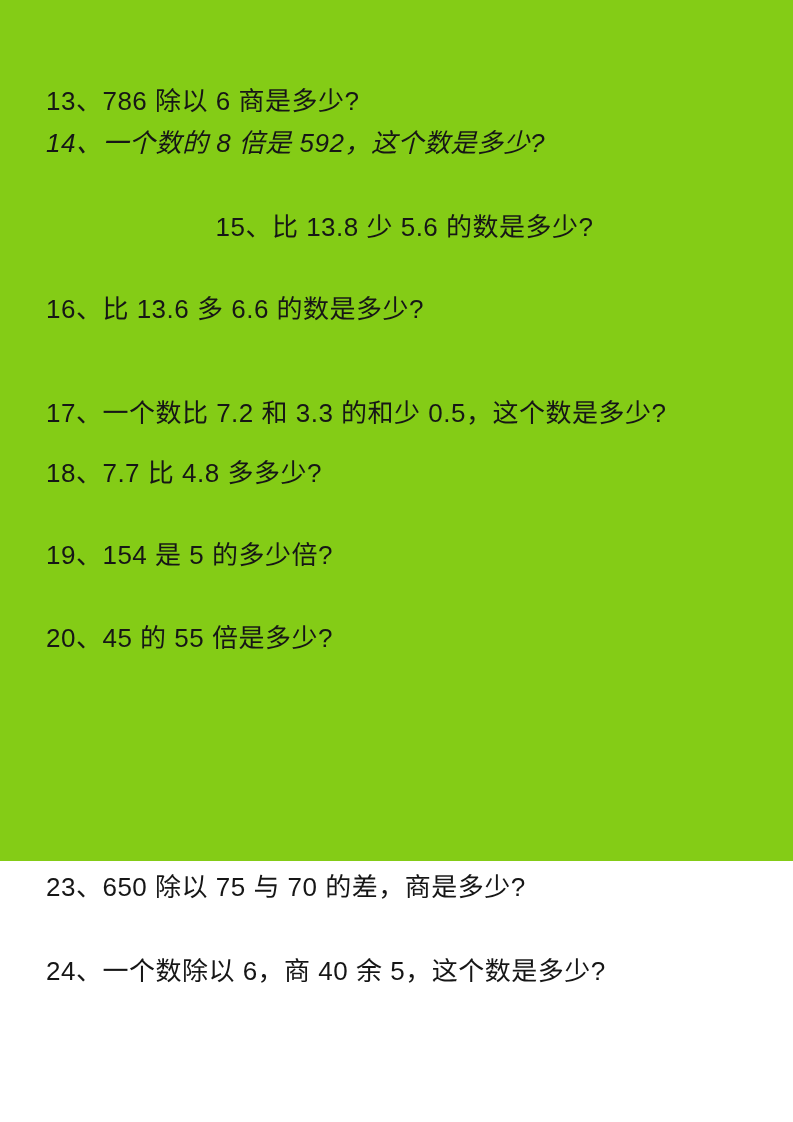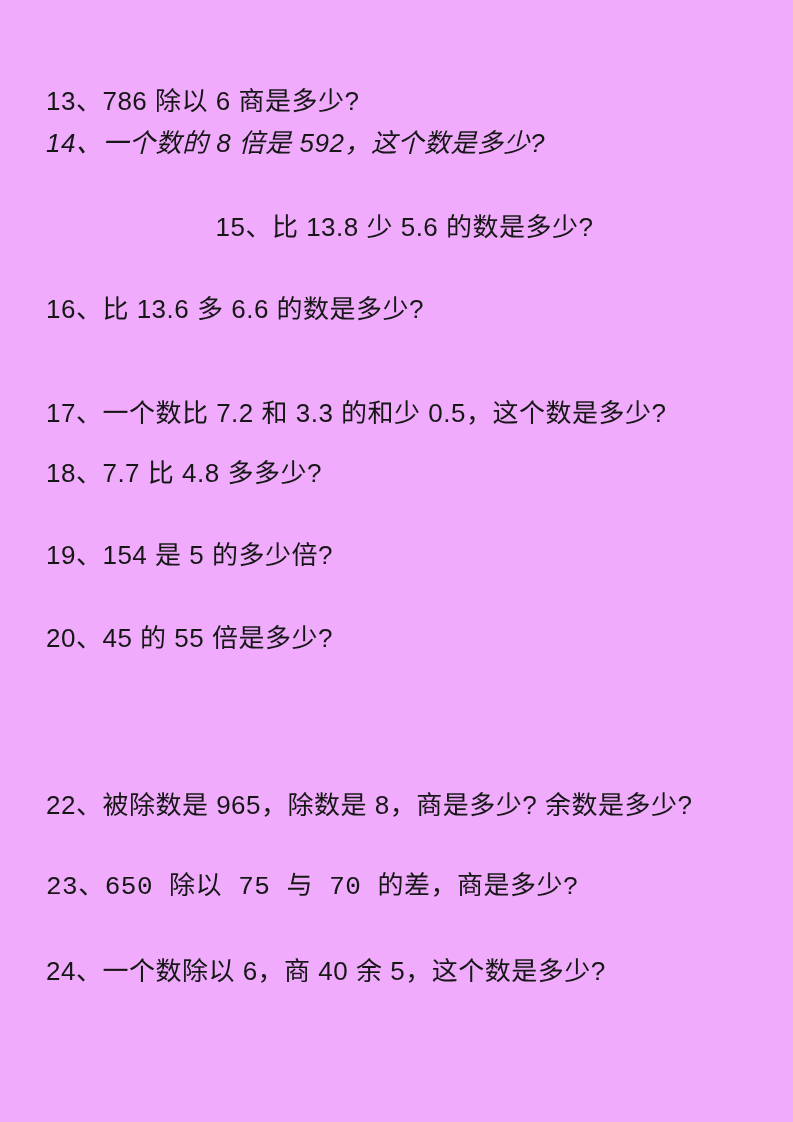--- a/index.html
+++ b/index.html
@@ -9,22 +9,22 @@
   }
   body {
     width: 793px;
     height: 1122px;
     overflow: hidden;
     font-family: "Liberation Sans", "DejaVu Sans", sans-serif;
   }
   .page {
     position: relative;
     width: 793px;
-    height: 1122px;
-    background: #f0abfc;
+    height: 861px;
+    background: #84cc16;
   }
   .q {
     position: absolute;
     left: 46px;
     right: 30px;
     font-size: 26px;
     line-height: 34px;
     color: #161616;
     letter-spacing: 0.5px;
     white-space: pre;
@@ -36,16 +36,15 @@
 
 <div class="page">
   <div class="q" style="top: 84px;">13、786 除以 6 商是多少?</div>
   <div class="q" style="top: 126px; font-style: italic;">14、一个数的 8 倍是 592，这个数是多少?</div>
   <div class="q" style="top: 210px; text-align: center;">15、比 13.8 少 5.6 的数是多少?</div>
   <div class="q" style="top: 292px;">16、比 13.6 多 6.6 的数是多少?</div>
   <div class="q" style="top: 396px;">17、一个数比 7.2 和 3.3 的和少 0.5，这个数是多少?</div>
   <div class="q" style="top: 456px;">18、7.7 比 4.8 多多少?</div>
   <div class="q" style="top: 538px;">19、154 是 5 的多少倍?</div>
   <div class="q" style="top: 621px;">20、45 的 55 倍是多少?</div>
-  <div class="q" style="top: 788px;">22、被除数是 965，除数是 8，商是多少? 余数是多少?</div>
-  <div class="q" style="top: 870px; font-family: Liberation Mono, monospace;">23、650 除以 75 与 70 的差，商是多少?</div>
+  <div class="q" style="top: 870px;">23、650 除以 75 与 70 的差，商是多少?</div>
   <div class="q" style="top: 954px;">24、一个数除以 6，商 40 余 5，这个数是多少?</div>
 </div>
 
 </body></html>

